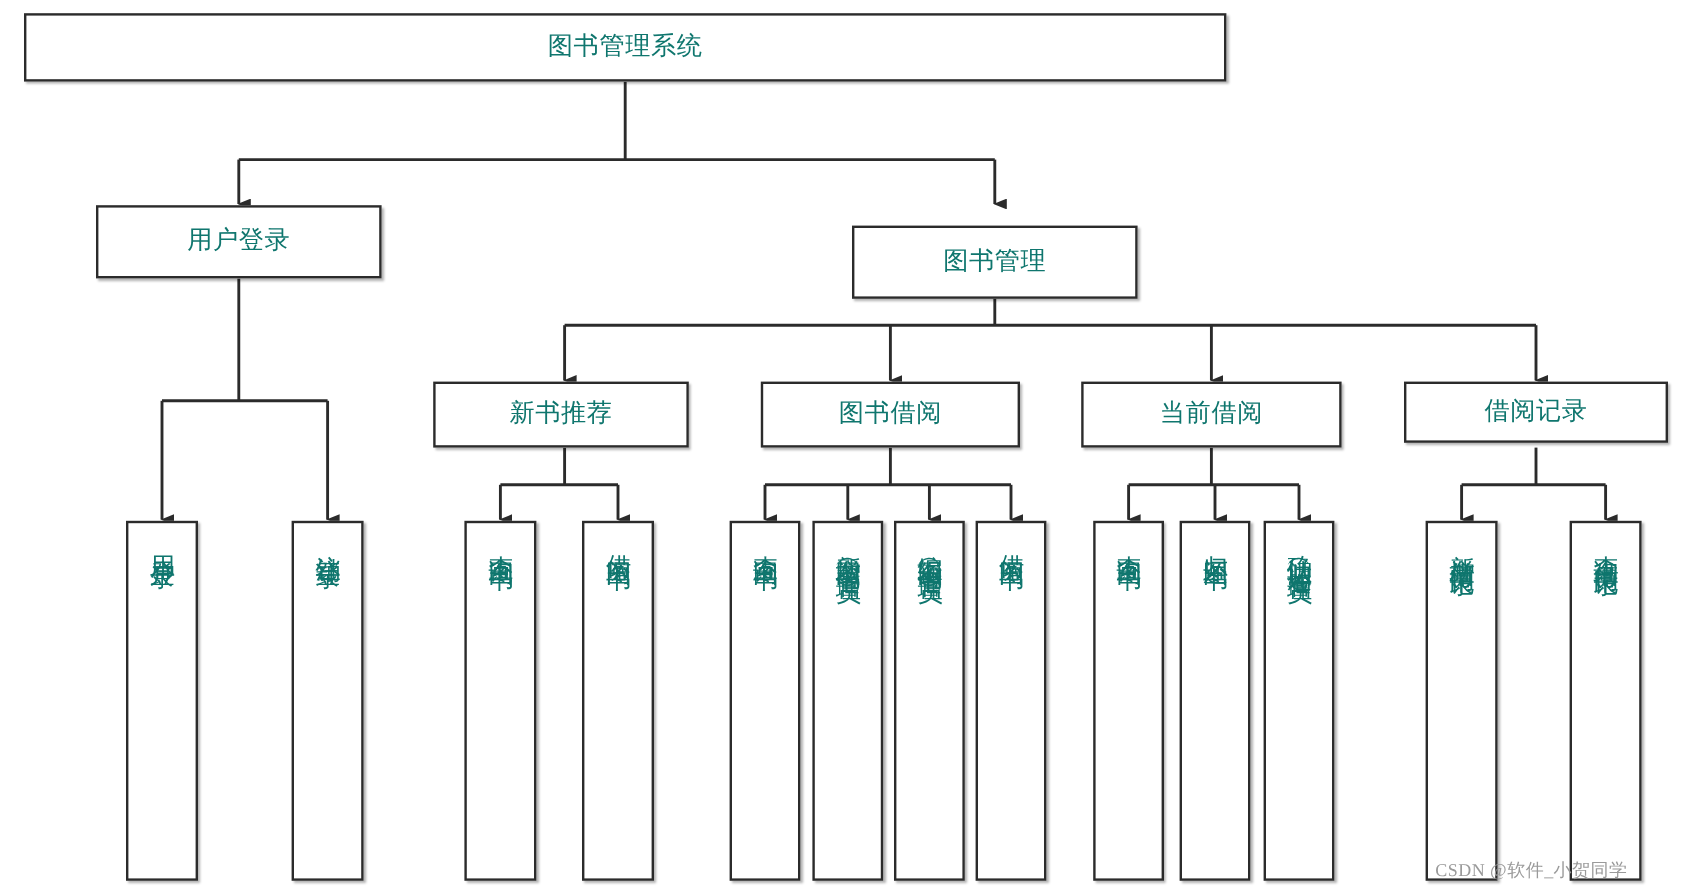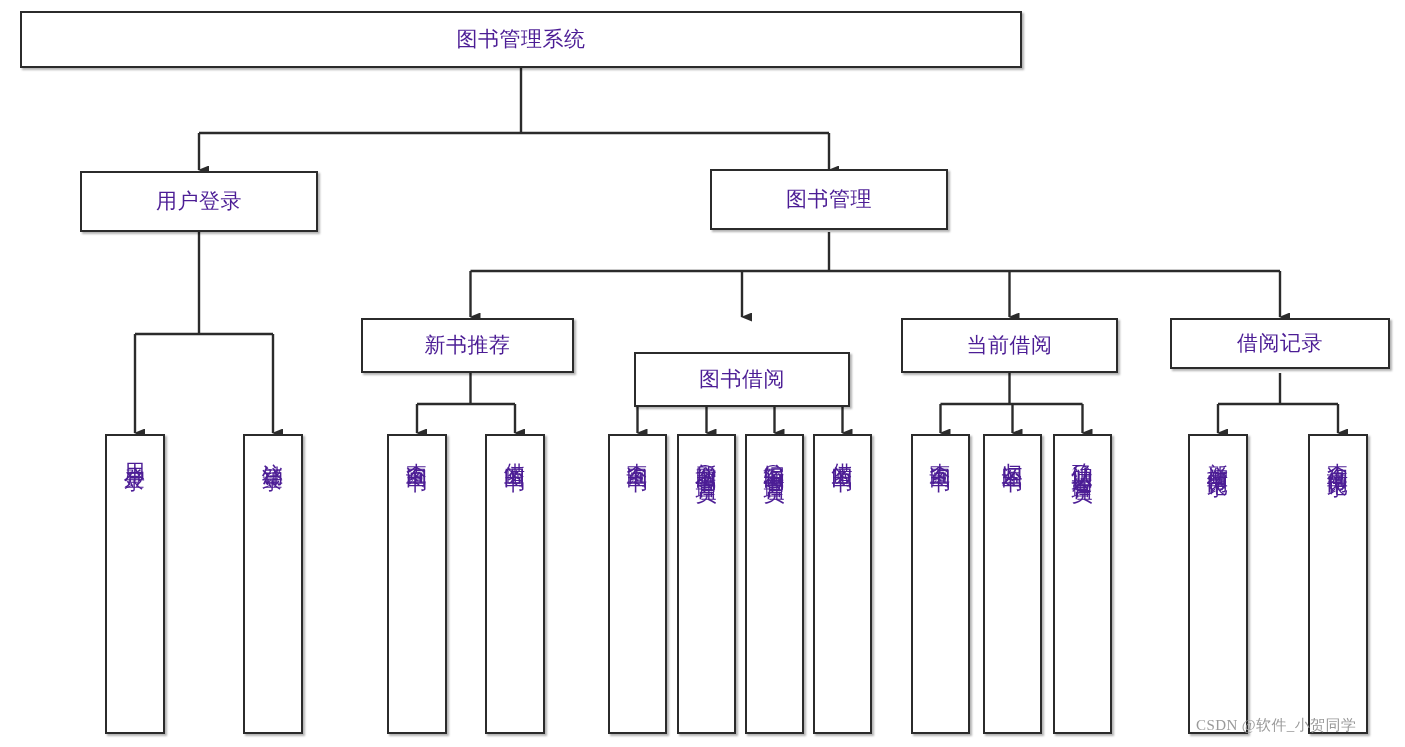--- a/index.html
+++ b/index.html
@@ -32,21 +32,21 @@
     box-sizing: border-box;
     background: #ffffff;
     border: 2px solid #2b2b2b;
     box-shadow: 2px 2px 2px rgba(0,0,0,0.30);
     display: flex;
     align-items: center;
     justify-content: center;
     overflow: hidden;
   }
   .node-label {
-    color: #4c1d95;
+    color: #0f766e;
     font-size: 21px;
     line-height: 1.08;
     letter-spacing: 0.5px;
     white-space: nowrap;
     text-align: left;
     font-family: "Liberation Sans", "DejaVu Sans", sans-serif;
   }
   .node-box.vertical {
     align-items: flex-start;
     justify-content: center;
@@ -117,27 +117,27 @@
       </g>
   </svg>
 
   <div id="node-layer">
       <div class="node-box" style="left: 20px; top: 11px; width: 1002px; height: 57px;">
         <span class="node-label">图书管理系统</span>
       </div>
       <div class="node-box" style="left: 80px; top: 171px; width: 238px; height: 61px;">
         <span class="node-label">用户登录</span>
       </div>
-      <div class="node-box" style="left: 710px; top: 169px; width: 238px; height: 61px;">
+      <div class="node-box" style="left: 710px; top: 188px; width: 238px; height: 61px;">
         <span class="node-label">图书管理</span>
       </div>
       <div class="node-box" style="left: 361px; top: 318px; width: 213px; height: 55px;">
         <span class="node-label">新书推荐</span>
       </div>
-      <div class="node-box" style="left: 634px; top: 318px; width: 216px; height: 55px; margin-top: 34px;">
+      <div class="node-box" style="left: 634px; top: 318px; width: 216px; height: 55px;">
         <span class="node-label">图书借阅</span>
       </div>
       <div class="node-box" style="left: 901px; top: 318px; width: 217px; height: 55px;">
         <span class="node-label">当前借阅</span>
       </div>
       <div class="node-box" style="left: 1170px; top: 318px; width: 220px; height: 51px;">
         <span class="node-label">借阅记录</span>
       </div>
       <div class="node-box vertical" style="left: 105px; top: 434px; width: 60px; height: 300px;">
         <span class="node-label">用户登录</span>

